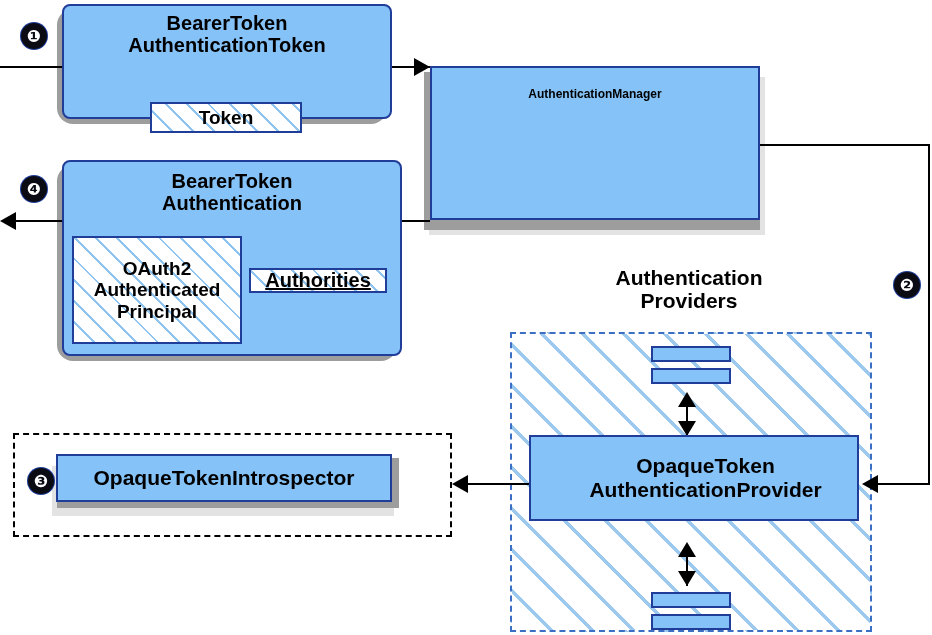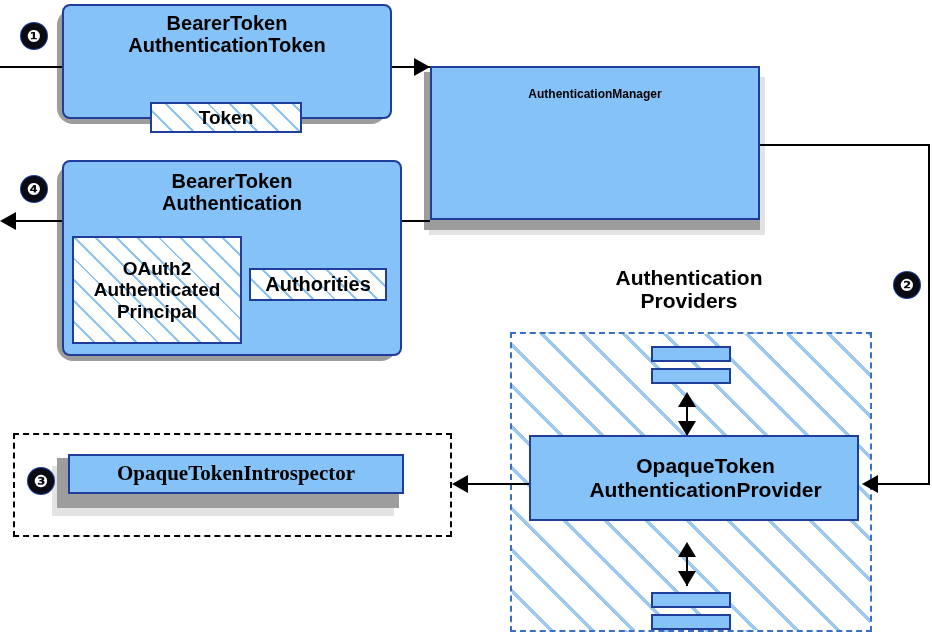--- a/index.html
+++ b/index.html
@@ -204,21 +204,21 @@
   <div class="shadow rounded" style="left:57px; top:165px; width:340px; height:196px;"></div>
   <div class="node rounded" style="left:62px; top:160px; width:340px; height:196px; justify-content:flex-start; padding-top:8px;">
     <div class="node-title" style="font-size:20px;">BearerToken
 Authentication</div>
   </div>
   <div class="hatch-box" style="left:72px; top:236px; width:170px; height:108px; font-size:19px;">
     <span>OAuth2
 Authenticated
 Principal</span>
   </div>
-  <div class="hatch-box" style="left:249px; top:268px; width:138px; height:33px; font-size:20px;">
+  <div class="hatch-box" style="left:249px; top:268px; width:138px; height:25px; font-size:20px;text-decoration:underline;">
     <span>Authorities</span>
   </div>
 
   <div class="line h" style="left:760px; top:144px; width:170px;"></div>
   <div class="line v" style="left:928px; top:144px; height:340px;"></div>
   <div class="line h" style="left:878px; top:483px; width:52px;"></div>
   <div class="arrow left" style="left:862px; top:475px;"></div>
   <div class="step" style="left:894px; top:272px;">❷</div>
 
   <div class="region-title" style="left:564px; top:266px; width:250px; font-size:21px;">Authentication
@@ -247,17 +247,17 @@
   <div class="mini-bar" style="left:651px; top:614px; width:80px; height:16px;"></div>
 
   <div class="line h" style="left:468px; top:483px; width:62px;"></div>
   <div class="arrow left" style="left:452px; top:475px;"></div>
 
   <div class="dashed-group" style="left:13px; top:433px; width:439px; height:104px;"></div>
   <div class="step" style="left:28px; top:468px;">❸</div>
 
   <div class="shadow" style="left:57px; top:458px; width:342px; height:50px;"></div>
   <div class="shadow light" style="left:52px; top:466px; width:342px; height:50px;"></div>
-  <div class="node" style="left:68px; top:454px; width:336px; height:40px; justify-content:center;font-family:Liberation Serif, serif;">
+  <div class="node" style="left:56px; top:454px; width:336px; height:48px; justify-content:center;">
     <div class="node-title" style="font-size:21px;">OpaqueTokenIntrospector</div>
   </div>
 
 </div>
 
 </body></html>

